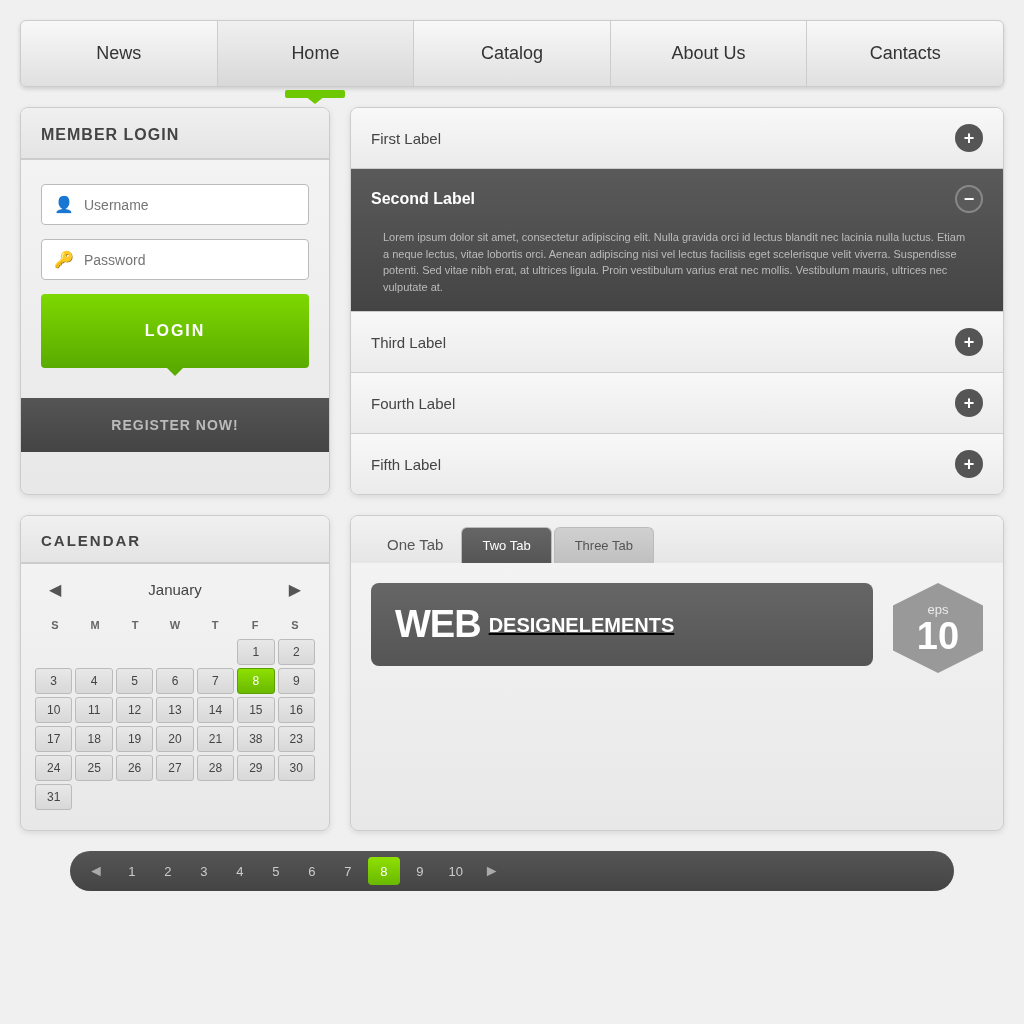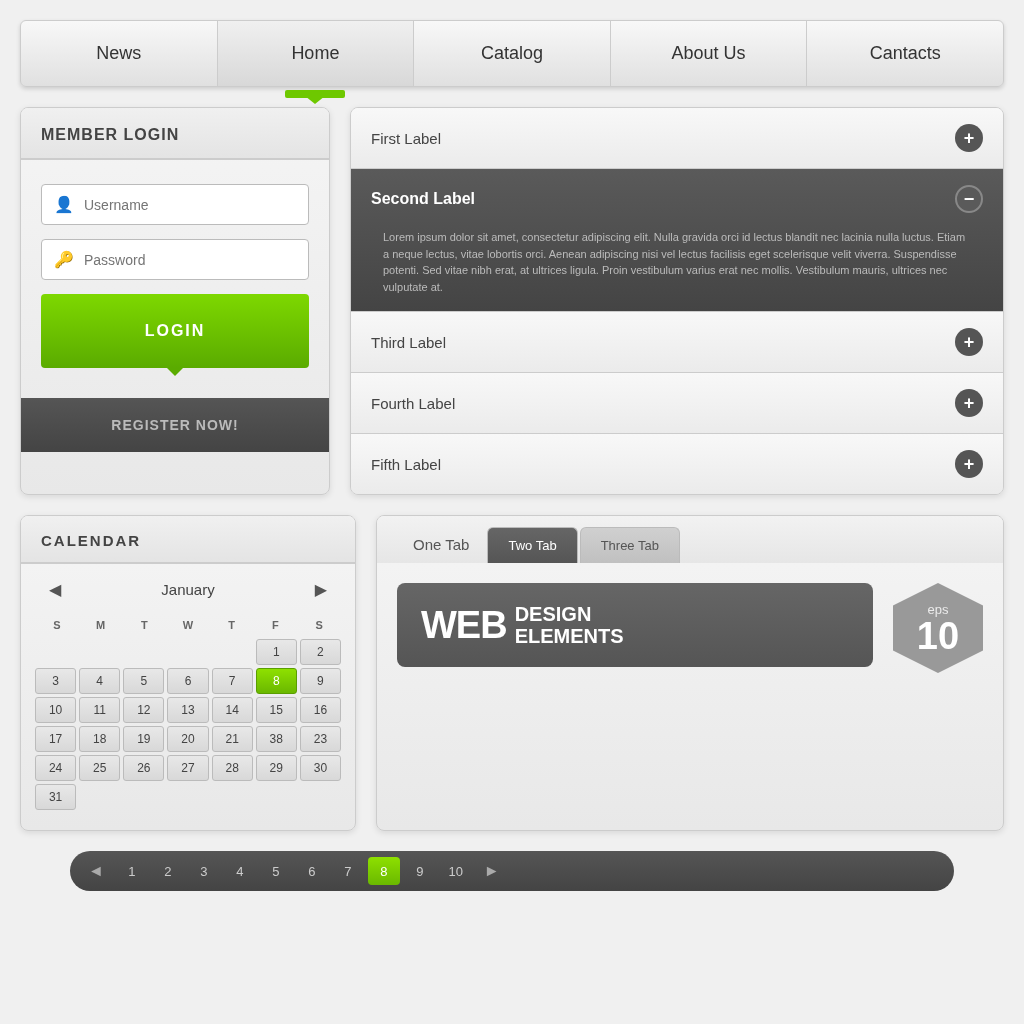--- a/index.html
+++ b/index.html
@@ -215,21 +215,21 @@
     .accordion-item:last-child { border-bottom: none; }
 
     
     .bottom-row {
       display: flex;
       gap: 20px;
     }
 
     
     .calendar-panel {
-      width: 336px;
+      width: 310px;
       background: linear-gradient(to bottom, #f5f5f5, #e8e8e8);
       border: 1px solid #ccc;
       border-radius: 8px;
       overflow: hidden;
       box-shadow: 0 2px 6px rgba(0,0,0,0.1);
       padding-bottom: 20px;
     }
     .calendar-header-bar {
       padding: 16px 20px 12px;
       background: linear-gradient(to bottom, #f0f0f0, #e4e4e4);
@@ -355,22 +355,23 @@
       flex: 1;
     }
     .web-text {
       font-size: 38px;
       font-weight: 900;
       color: white;
       letter-spacing: -1px;
     }
     .design-elements-text {
       display: flex;
-      flex-direction: column;
+      flex-direction: row;
       line-height: 1.1;
+      text-decoration: underline;
     }
     .design-text {
       font-size: 20px;
       font-weight: bold;
       color: white;
     }
     .elements-text {
       font-size: 20px;
       font-weight: bold;
       color: white;

